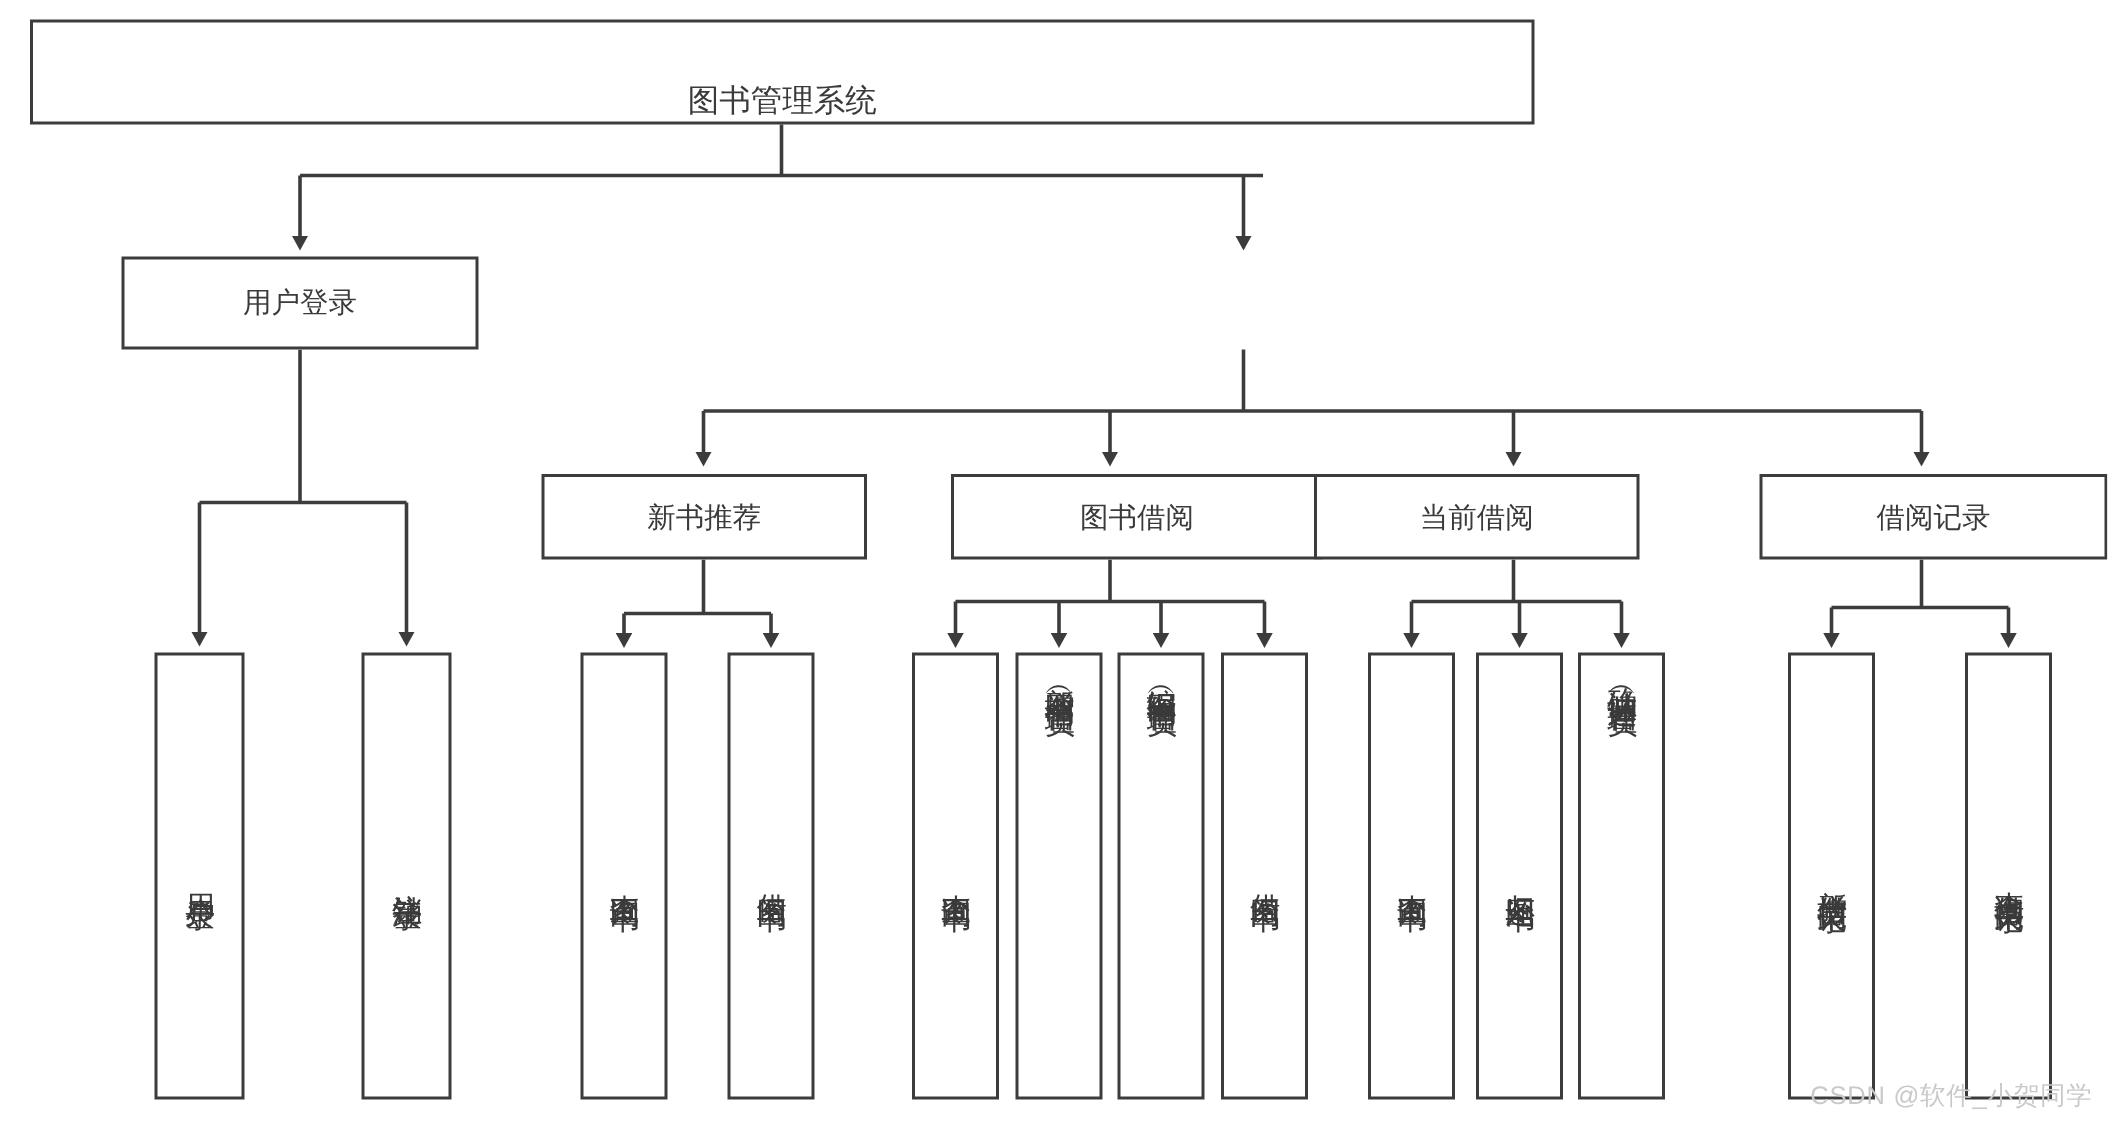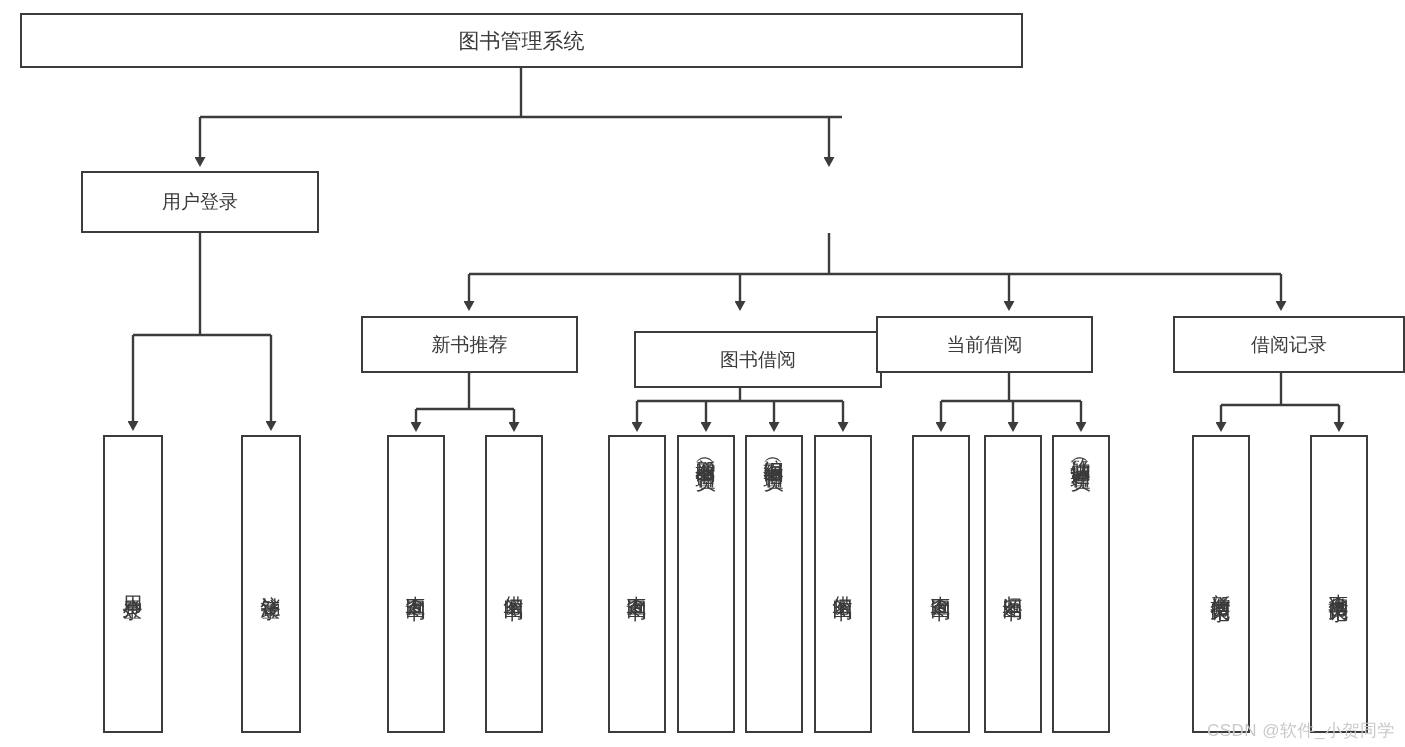--- a/index.html
+++ b/index.html
@@ -125,32 +125,32 @@
       <path d="M1013,401 L1013,423" marker-end="url(#arrow)"></path>
       <path d="M1081,401 L1081,423" marker-end="url(#arrow)"></path>
 
       <path d="M1281,373 L1281,405"></path>
       <path d="M1221,405 L1339,405"></path>
       <path d="M1221,405 L1221,423" marker-end="url(#arrow)"></path>
       <path d="M1339,405 L1339,423" marker-end="url(#arrow)"></path>
     </g>
   </svg>
 
-  <div class="node root" style="left:20px; top:13px; width:1003px; height:55px;">
+  <div class="node root" style="left:20px; top:13px; width:1003px; height:70px;align-items:flex-end;">
     <span class="label">图书管理系统</span>
   </div>
 
   <div class="node level1" style="left:81px; top:171px; width:238px; height:62px;">
     <span class="label">用户登录</span>
   </div>
 
   <div class="node level2" style="left:361px; top:316px; width:217px; height:57px;justify-content:center;">
     <span class="label">新书推荐</span>
   </div>
-  <div class="node level2" style="left:634px; top:316px; width:248px; height:57px;margin-top:15px;">
+  <div class="node level2" style="left:634px; top:316px; width:248px; height:57px;">
     <span class="label">图书借阅</span>
   </div>
   <div class="node level2" style="left:876px; top:316px; width:217px; height:57px;">
     <span class="label">当前借阅</span>
   </div>
   <div class="node level2" style="left:1173px; top:316px; width:232px; height:57px;">
     <span class="label">借阅记录</span>
   </div>
 
   <div class="node leaf centered" style="left:103px; top:435px; width:60px; height:298px;">

